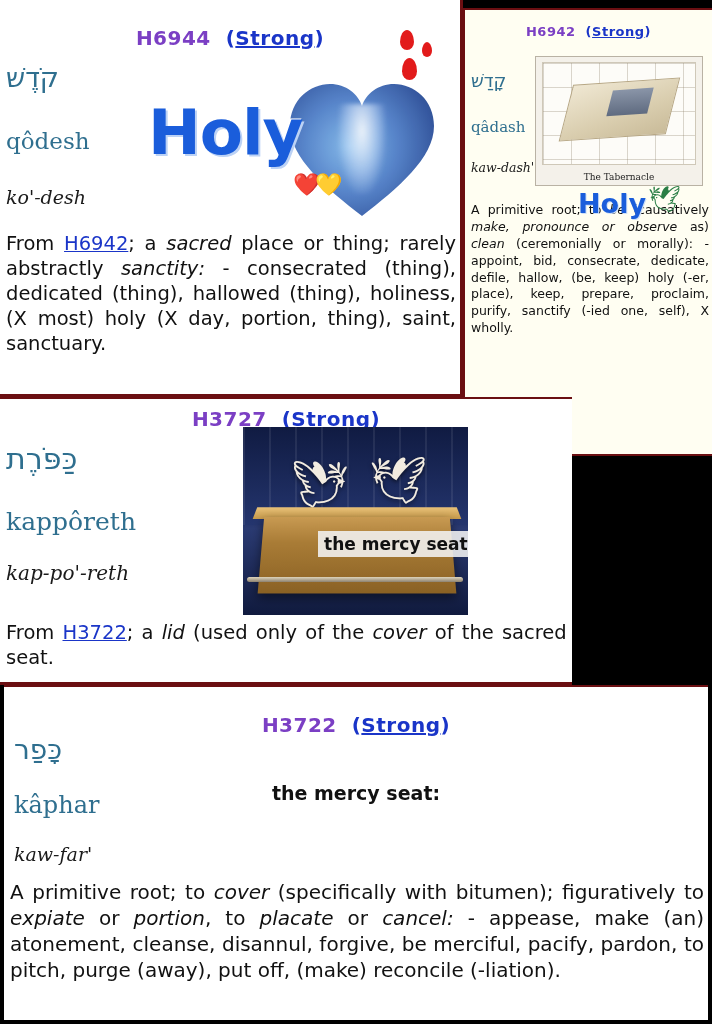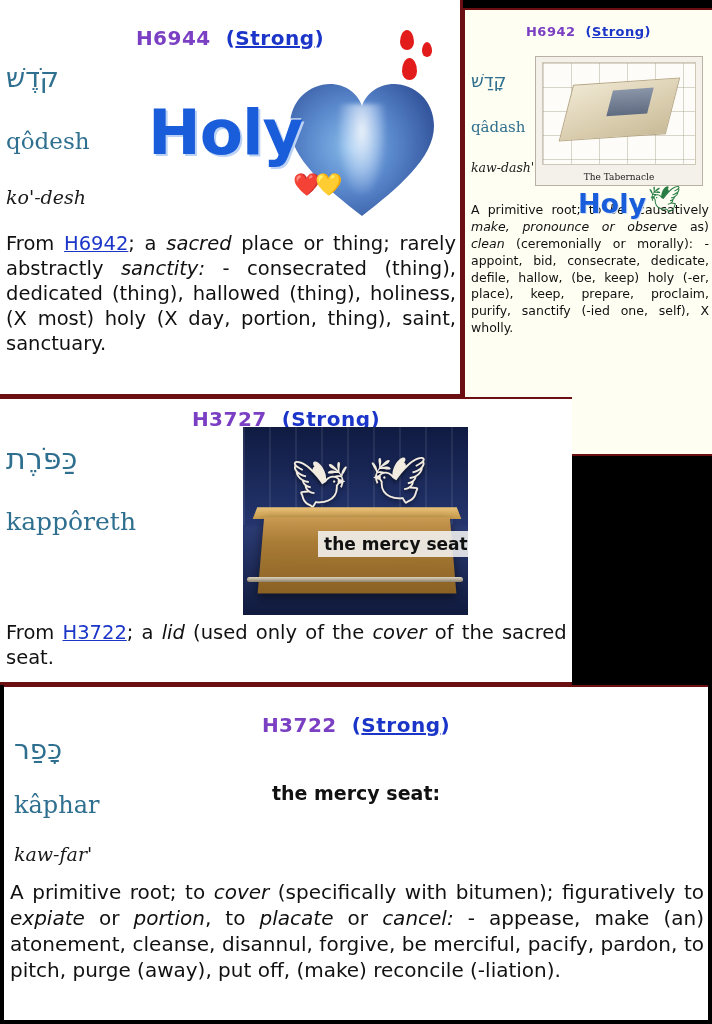--- a/index.html
+++ b/index.html
@@ -327,20 +327,21 @@
   <div class="dove">🕊</div>
 
   <div class="card" id="card3">
     <div class="hdr">
       <span>H3727</span>
       &nbsp;<span class="paren">(</span><span class="strong"><u>Strong</u></span><span class="paren">)</span>
     </div>
 
     <div class="hebrew">כַּפֹּרֶת</div>
     <div class="translit">kappôreth</div>
+    <div class="pron">kap-po'-reth</div>
 
     <div class="ark-photo">
       <div class="ark-wall"></div>
       <div class="cherub left">🕊</div>
       <div class="cherub right">🕊</div>
       <div class="ark-lid"></div>
       <div class="ark-box">
         
       </div>
       <div class="ark-pole"></div>

